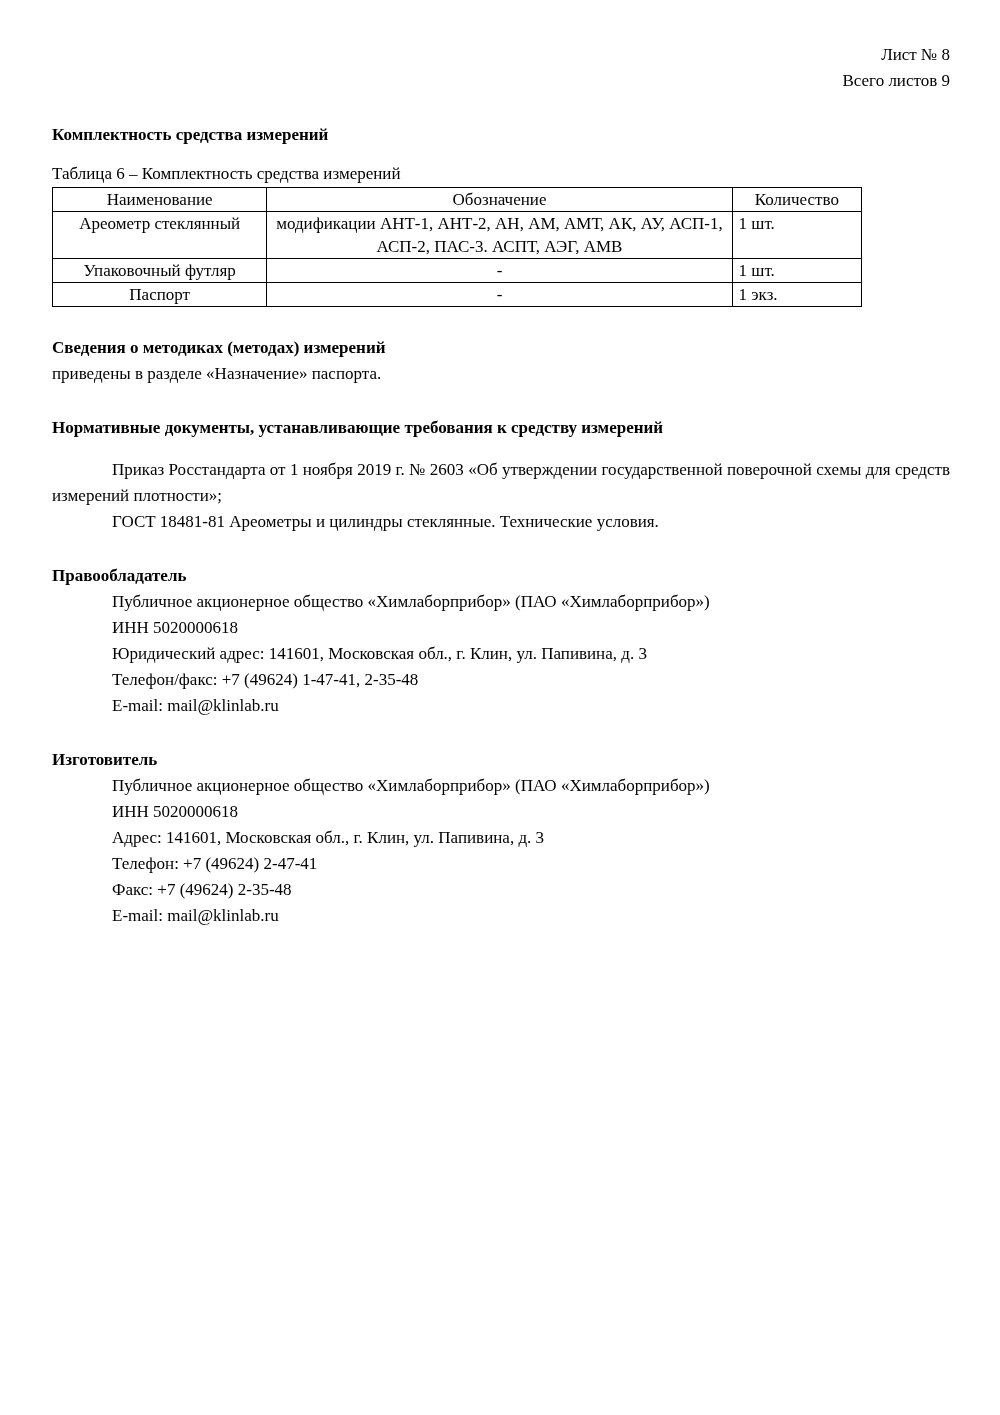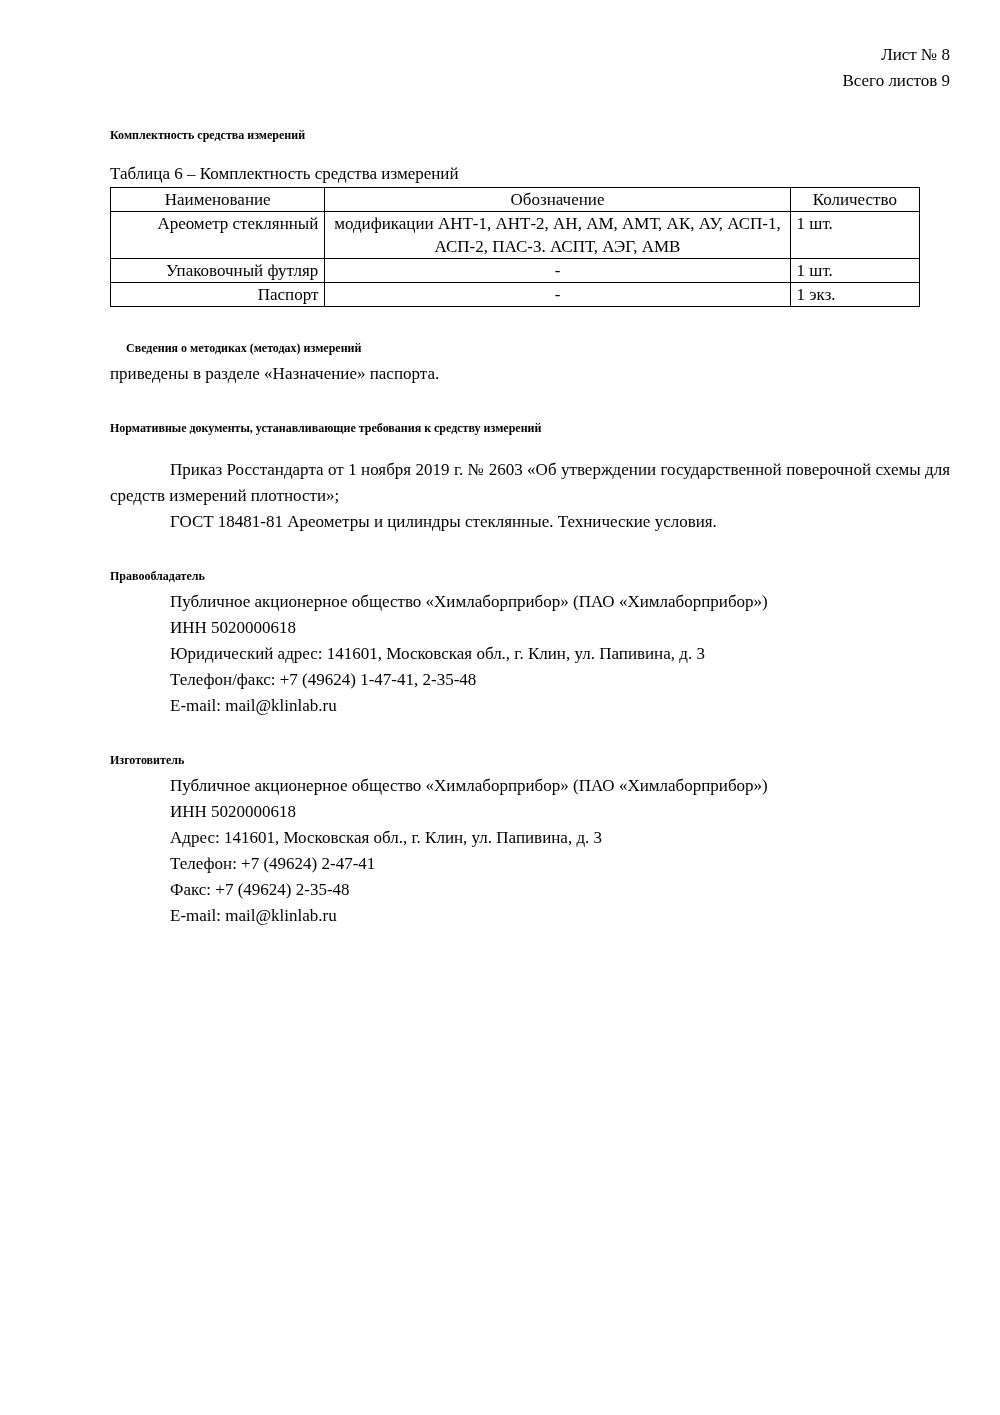--- a/index.html
+++ b/index.html
@@ -6,30 +6,30 @@
   .page {
     position: relative;
     width: 1000px;
     height: 1415px;
     margin: 0 auto;
     background: #ffffff;
     font-family: "Liberation Serif", "DejaVu Serif", serif;
     font-size: 17px;
     color: #000000;
     box-sizing: border-box;
-    padding: 42px 50px 40px 110px;
+    padding: 42px 50px 40px 52px;
     line-height: 26px;
   }
   .page-header {
     text-align: right;
     margin-bottom: 28px;
   }
   .page-header div { line-height: 26px; }
   h2.doc-heading {
-    font-size: 12px;
+    font-size: 17px;
     font-weight: bold;
     margin: 0 0 14px 0;
     line-height: 26px;
   }
   .section { margin-top: 28px; }
   .table-caption { margin: 0 0 1px 0; line-height: 24px; }
   table.kit-table {
     border-collapse: collapse;
     width: 810px;
     table-layout: fixed;
@@ -37,21 +37,21 @@
   table.kit-table th, table.kit-table td {
     border: 1px solid #000;
     padding: 0px 6px;
     line-height: 23px;
     vertical-align: top;
   }
   table.kit-table th { font-weight: normal; text-align: center; }
   .col-name  { width: 26.5%; }
   .col-desig { width: 57.5%; }
   .col-qty   { width: 16%; }
-  td.cell-name { text-align: right; padding-left: 10px; }
+  td.cell-name { text-align: center; padding-left: 10px; }
   td.cell-desig { text-align: center; }
   td.cell-qty { text-align: left; }
   .plain-line { margin: 0; line-height: 26px; }
   .para-indent {
     margin: 0;
     text-indent: 60px;
     text-align: justify;
     line-height: 26px;
   }
   .indent-block { margin: 0 0 0 60px; }
@@ -97,21 +97,21 @@
         <tr>
           <td class="cell-name">Паспорт</td>
           <td class="cell-desig">-</td>
           <td class="cell-qty">1 экз.</td>
         </tr>
       </tbody>
     </table>
   </div>
 
   <div class="section">
-    <h2 class="doc-heading" style="margin-bottom:0;margin-left:16px;">Сведения о методиках (методах) измерений</h2>
+    <h2 class="doc-heading" style="margin-bottom:0;">Сведения о методиках (методах) измерений</h2>
     <p class="plain-line">приведены в разделе «Назначение» паспорта.</p>
   </div>
 
   <div class="section">
     <h2 class="doc-heading" style="margin-bottom:16px;">Нормативные документы, устанавливающие требования к средству измерений</h2>
     <p class="para-indent">Приказ Росстандарта от 1 ноября 2019 г. № 2603 «Об утверждении государственной поверочной схемы для средств измерений плотности»;</p>
     <p class="para-indent">ГОСТ 18481-81 Ареометры и цилиндры стеклянные. Технические условия.</p>
   </div>
 
   <div class="section">

